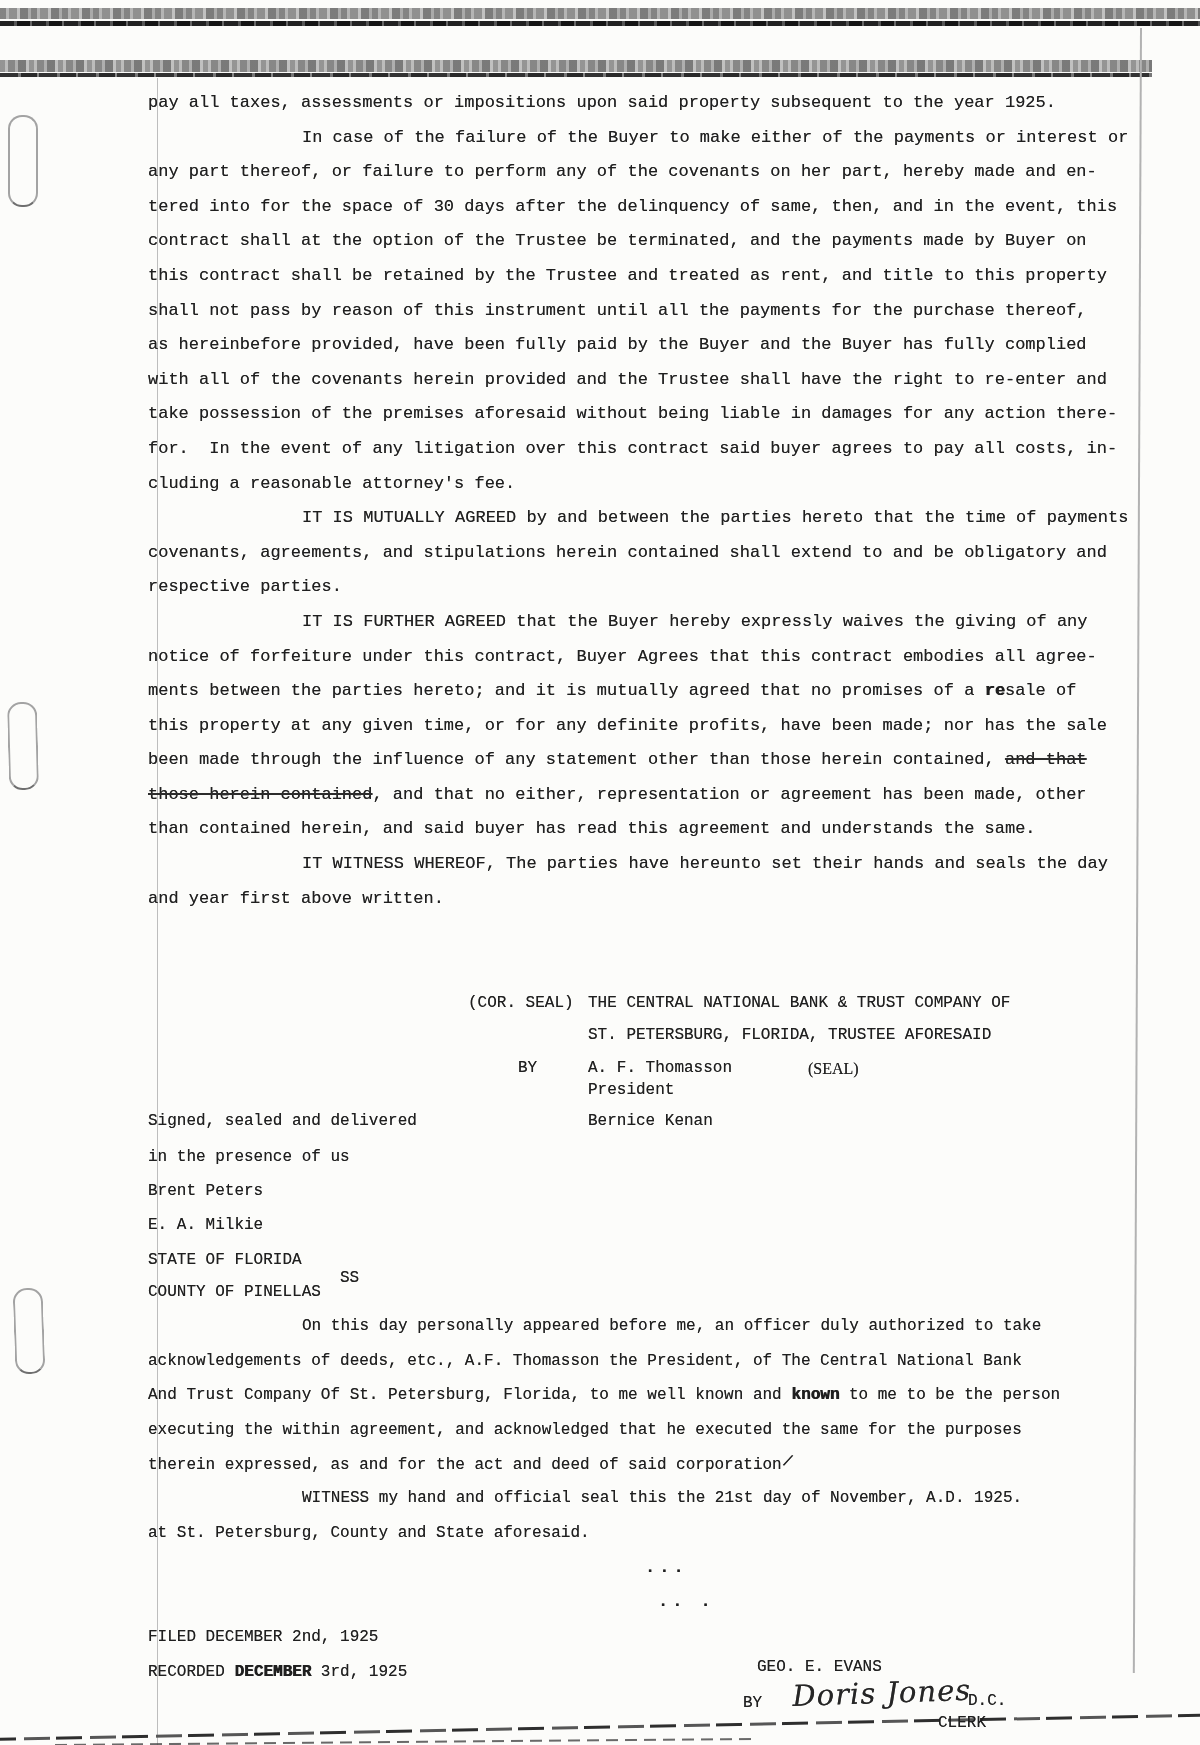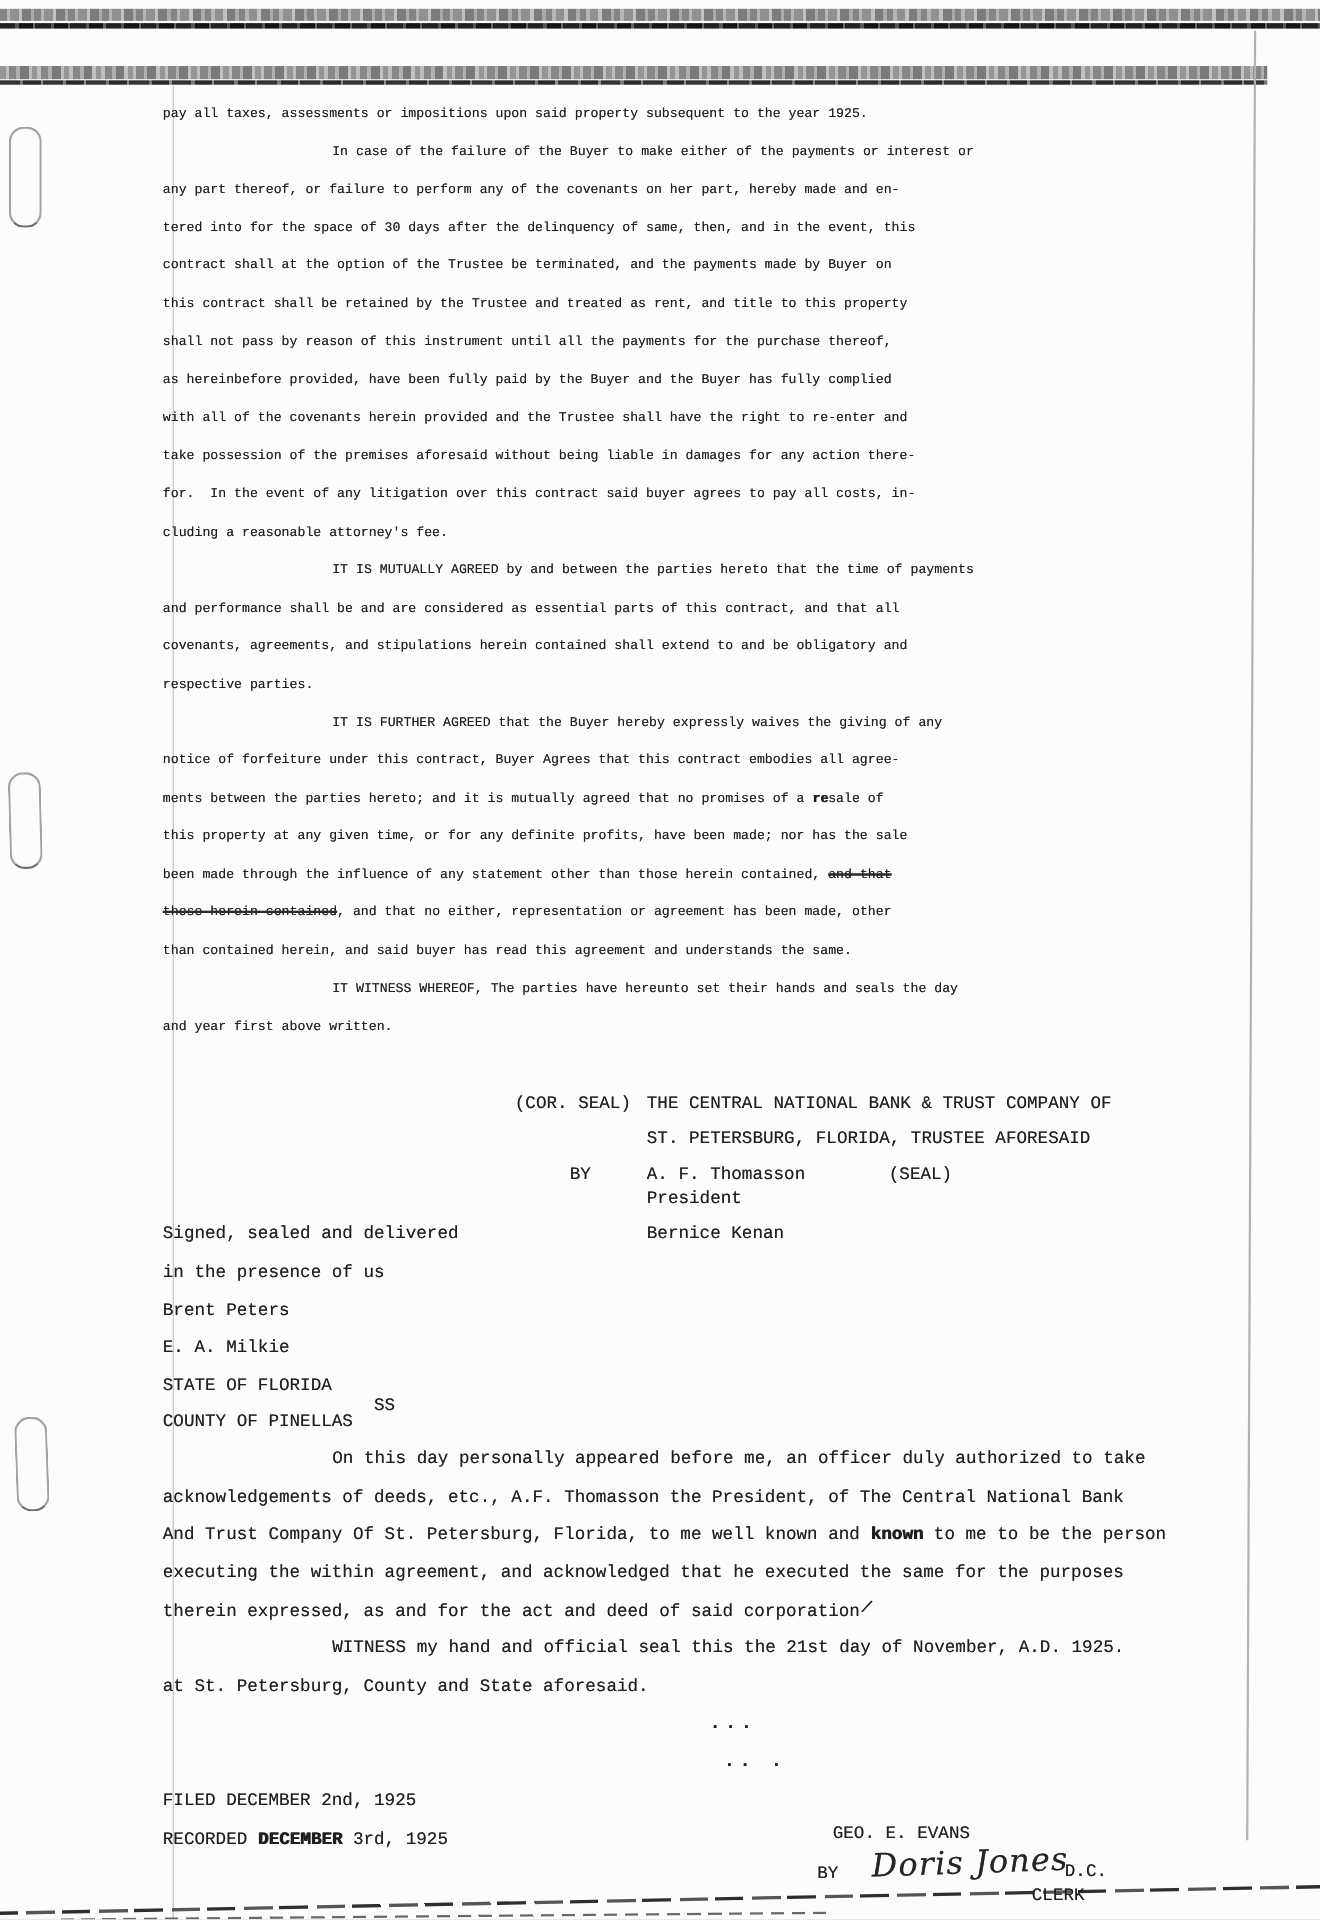--- a/index.html
+++ b/index.html
@@ -33,21 +33,21 @@
   #hole3 { left:14px; top:1288px; height:82px; transform:rotate(-2deg); }
 
   
   #bottomEdge { position:absolute; left:-10px; top:1738px; width:1270px; height:3px; transform:rotate(-1.15deg); transform-origin:left center;
     background:repeating-linear-gradient(90deg,#2e2e2e 0 26px,rgba(0,0,0,0) 26px 34px,#565656 34px 60px,rgba(0,0,0,0) 60px 66px); }
   #bottomEdge2 { position:absolute; left:55px; top:1741px; width:700px; height:2px; transform:rotate(-0.5deg);
     background:repeating-linear-gradient(90deg,#444 0 12px,rgba(0,0,0,0) 12px 19px); opacity:.8; }
 
   
   #bodyText { position:absolute; left:148px; top:86px; width:940px; }
-  .ln { white-space:pre; font-size:12px; line-height:34.6px; height:34.6px; }
+  .ln { white-space:pre; font-size:17px; line-height:34.6px; height:34.6px; }
   .ind { padding-left:154px; }
   .abs { position:absolute; white-space:pre; font-size:16px; line-height:19px; }
   .strike { text-decoration:line-through; text-decoration-thickness:1.6px; text-decoration-color:#2c2c2c; }
   .ot { font-weight:bold; text-shadow:0.7px 0 0 currentColor; }
   .mark { display:inline-block; transform:rotate(14deg) translateY(-3px); }
   .dots { font-weight:bold; letter-spacing:4px; font-size:17px; }
   .sig { font-family:"DejaVu Serif","Liberation Serif",serif; font-style:italic; font-size:29px; line-height:29px; transform:rotate(-2deg); transform-origin:left bottom; letter-spacing:1px; color:#262626; }
 </style>
 </head>
 <body>
@@ -73,40 +73,39 @@
     <div class="ln">tered into for the space of 30 days after the delinquency of same, then, and in the event, this</div>
     <div class="ln">contract shall at the option of the Trustee be terminated, and the payments made by Buyer on</div>
     <div class="ln">this contract shall be retained by the Trustee and treated as rent, and title to this property</div>
     <div class="ln">shall not pass by reason of this instrument until all the payments for the purchase thereof,</div>
     <div class="ln">as hereinbefore provided, have been fully paid by the Buyer and the Buyer has fully complied</div>
     <div class="ln">with all of the covenants herein provided and the Trustee shall have the right to re-enter and</div>
     <div class="ln">take possession of the premises aforesaid without being liable in damages for any action there-</div>
     <div class="ln">for.  In the event of any litigation over this contract said buyer agrees to pay all costs, in-</div>
     <div class="ln">cluding a reasonable attorney's fee.</div>
     <div class="ln ind">IT IS MUTUALLY AGREED by and between the parties hereto that the time of payments</div>
-    <div class="ln">and performance shall be and are considered as essential parts of this contract, and that all</div>
     <div class="ln">covenants, agreements, and stipulations herein contained shall extend to and be obligatory and</div>
     <div class="ln">respective parties.</div>
     <div class="ln ind">IT IS FURTHER AGREED that the Buyer hereby expressly waives the giving of any</div>
     <div class="ln">notice of forfeiture under this contract, Buyer Agrees that this contract embodies all agree-</div>
     <div class="ln"><span>ments between the parties hereto; and it is mutually agreed that no promises of a </span><span class="ot">re</span><span>sale of</span></div>
     <div class="ln">this property at any given time, or for any definite profits, have been made; nor has the sale</div>
     <div class="ln"><span>been made through the influence of any statement other than those herein contained, </span><span class="strike">and that</span></div>
     <div class="ln"><span class="strike">those herein contained</span><span>, and that no either, representation or agreement has been made, other</span></div>
     <div class="ln">than contained herein, and said buyer has read this agreement and understands the same.</div>
     <div class="ln ind">IT WITNESS WHEREOF, The parties have hereunto set their hands and seals the day</div>
     <div class="ln">and year first above written.</div>
   </div>
 
   <span class="abs" style="left:468px; top:994px;">(COR. SEAL)</span>
   <span class="abs" style="left:588px; top:994px;">THE CENTRAL NATIONAL BANK &amp; TRUST COMPANY OF</span>
   <span class="abs" style="left:588px; top:1026px;">ST. PETERSBURG, FLORIDA, TRUSTEE AFORESAID</span>
   <span class="abs" style="left:518px; top:1059px;">BY</span>
   <span class="abs" style="left:588px; top:1059px;">A. F. Thomasson</span>
-  <span class="abs" style="left:808px; top:1059px;">(SEAL)</span>
+  <span class="abs" style="left:808px; top:1059px;font-family:Liberation Serif, serif;">(SEAL)</span>
   <span class="abs" style="left:588px; top:1081px;">President</span>
   <span class="abs" style="left:148px; top:1112px;">Signed, sealed and delivered</span>
   <span class="abs" style="left:588px; top:1112px;">Bernice Kenan</span>
   <span class="abs" style="left:148px; top:1148px;">in the presence of us</span>
   <span class="abs" style="left:148px; top:1182px;">Brent Peters</span>
   <span class="abs" style="left:148px; top:1216px;">E. A. Milkie</span>
   <span class="abs" style="left:148px; top:1251px;">STATE OF FLORIDA</span>
   <span class="abs" style="left:340px; top:1269px;">SS</span>
   <span class="abs" style="left:148px; top:1283px;">COUNTY OF PINELLAS</span>
 

